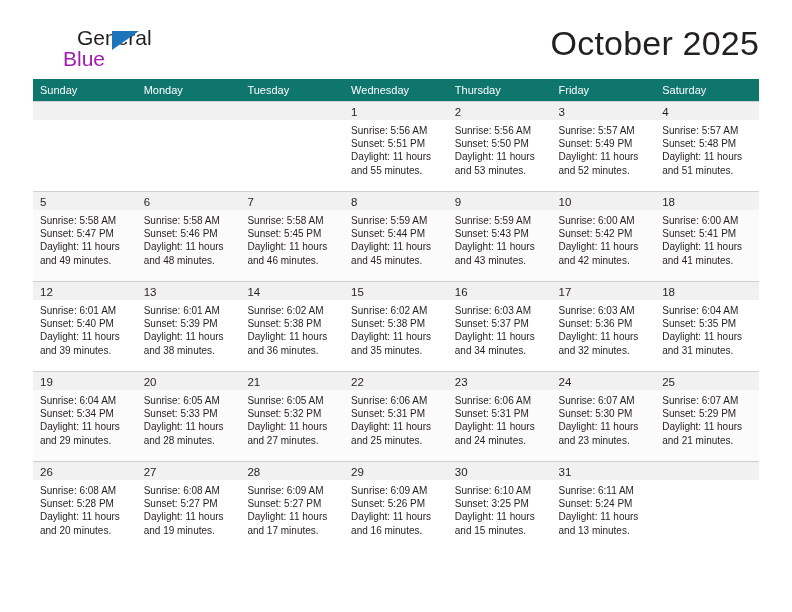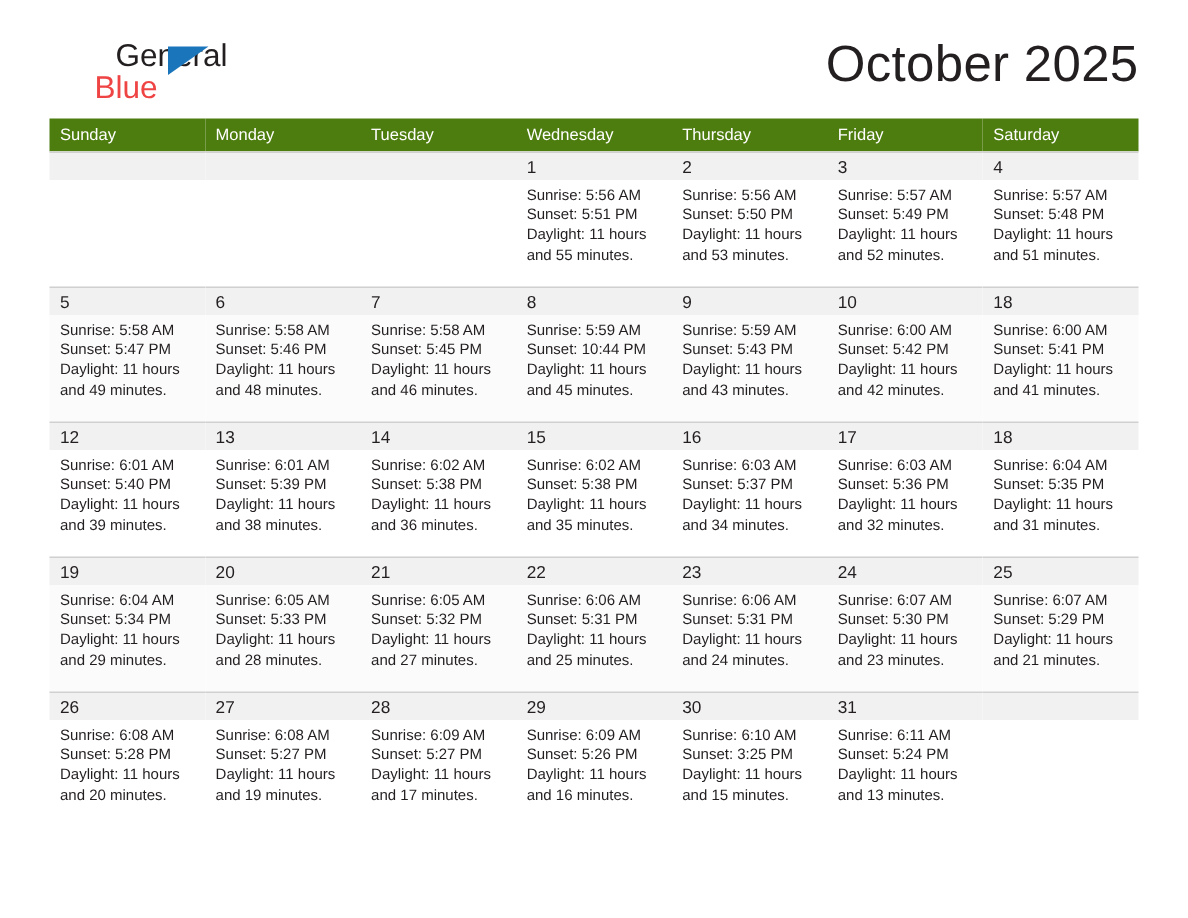--- a/index.html
+++ b/index.html
@@ -41,21 +41,21 @@
     font-size: 21px;
     color: #231f20;
     letter-spacing: 0px;
     line-height: 24px;
     display: block;
     font-family: "Liberation Sans", sans-serif;
     margin-left: 40px;
   }
   .logo-blue {
     font-size: 21px;
-    color: #ef4444;
+    color: #a21caf;
     line-height: 22px;
     display: block;
     padding-left: 26px;
     margin-top: -2px;
   }
   .logo-triangle {
     position: absolute;
     left: 79px;
     top: 5px;
     width: 0;
@@ -83,21 +83,21 @@
   }
 
   
   .calendar {
     width: 726px;
     border-collapse: collapse;
     table-layout: fixed;
     margin-top: 7px;
   }
   .calendar th {
-    background: #4d7c0f;
+    background: #0f766e;
     color: #ffffff;
     font-size: 11px;
     font-weight: normal;
     text-align: left;
     padding: 5px 0 5px 7px;
     height: 19px;
     box-sizing: border-box;
     border: none;
   }
   .calendar td {
@@ -257,21 +257,21 @@
                 <div>Sunset: 5:45 PM</div>
                 <div class="daylight-wrap">Daylight: 11 hours and 46 minutes.</div>
               </div>
             </div>
           </td>
           <td>
             <div class="cell">
               <span class="daynum">8</span>
               <div class="info">
                 <div>Sunrise: 5:59 AM</div>
-                <div>Sunset: 10:44 PM</div>
+                <div>Sunset: 5:44 PM</div>
                 <div class="daylight-wrap">Daylight: 11 hours and 45 minutes.</div>
               </div>
             </div>
           </td>
           <td>
             <div class="cell">
               <span class="daynum">9</span>
               <div class="info">
                 <div>Sunrise: 5:59 AM</div>
                 <div>Sunset: 5:43 PM</div>

